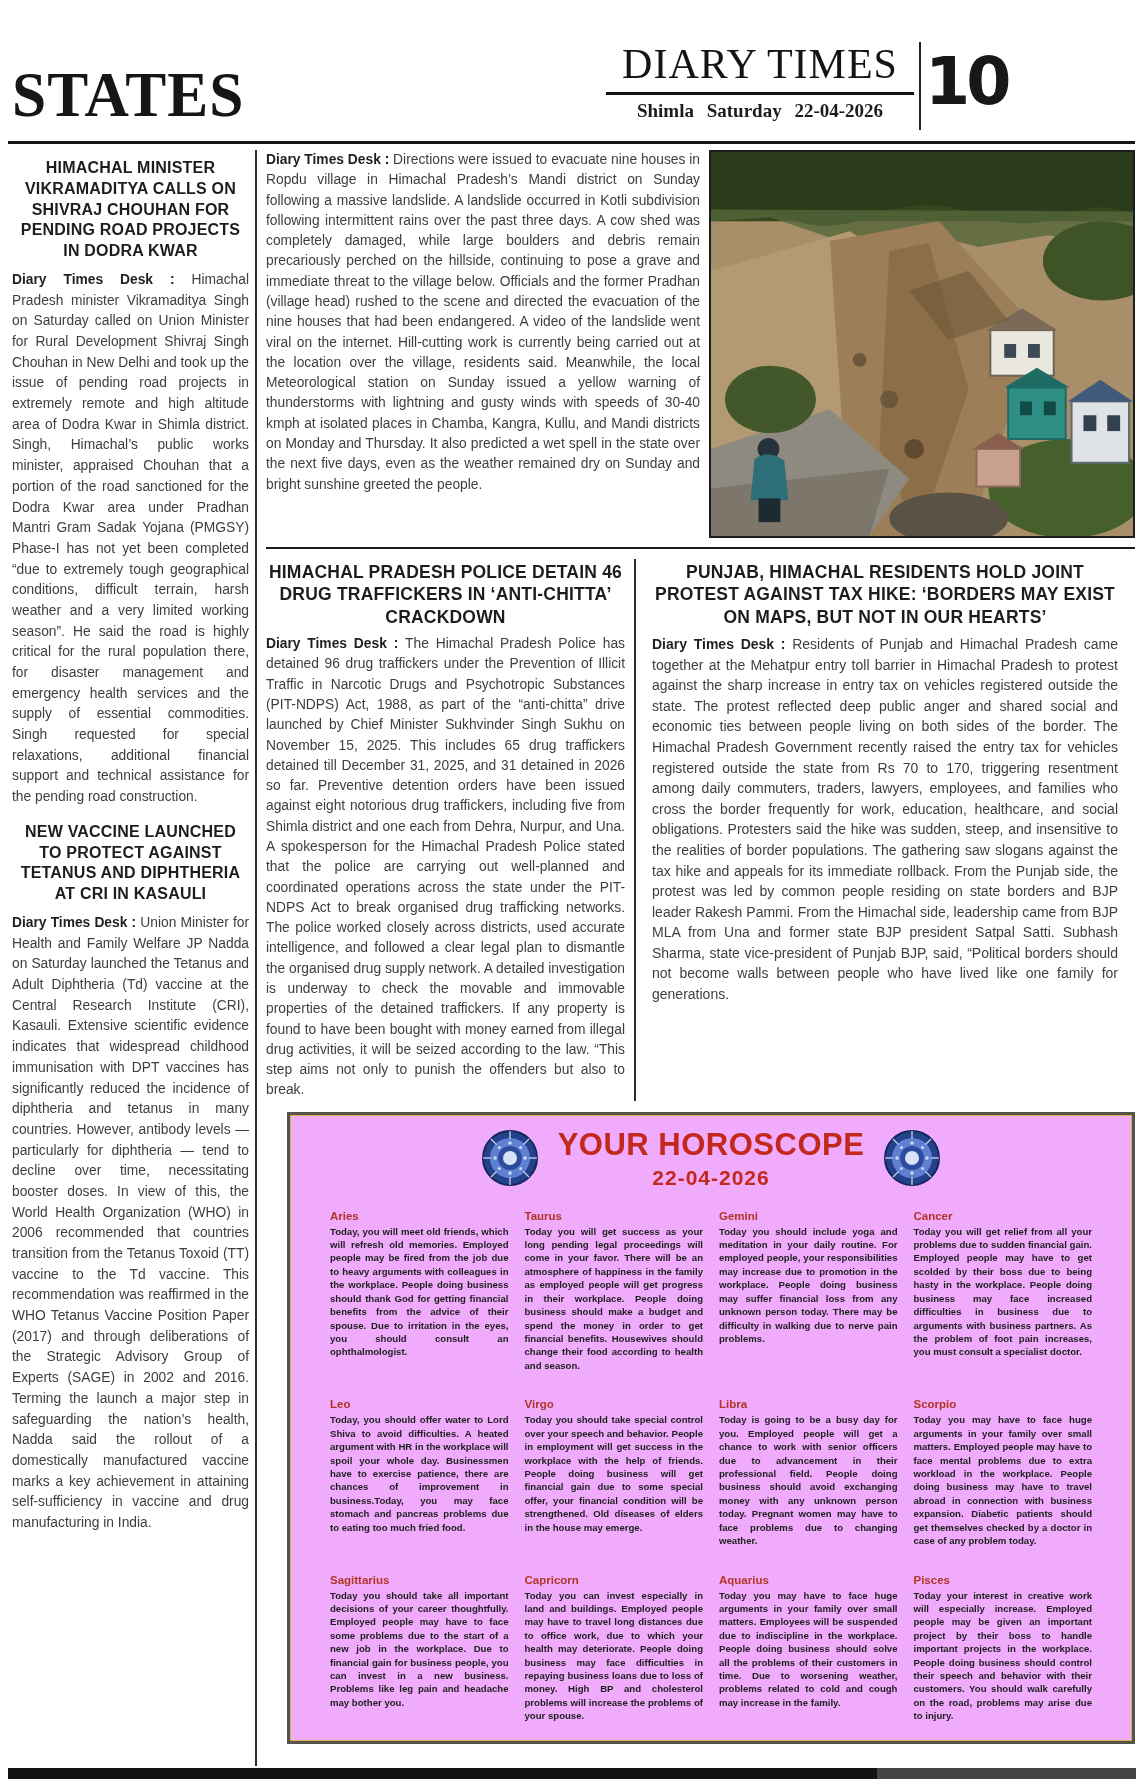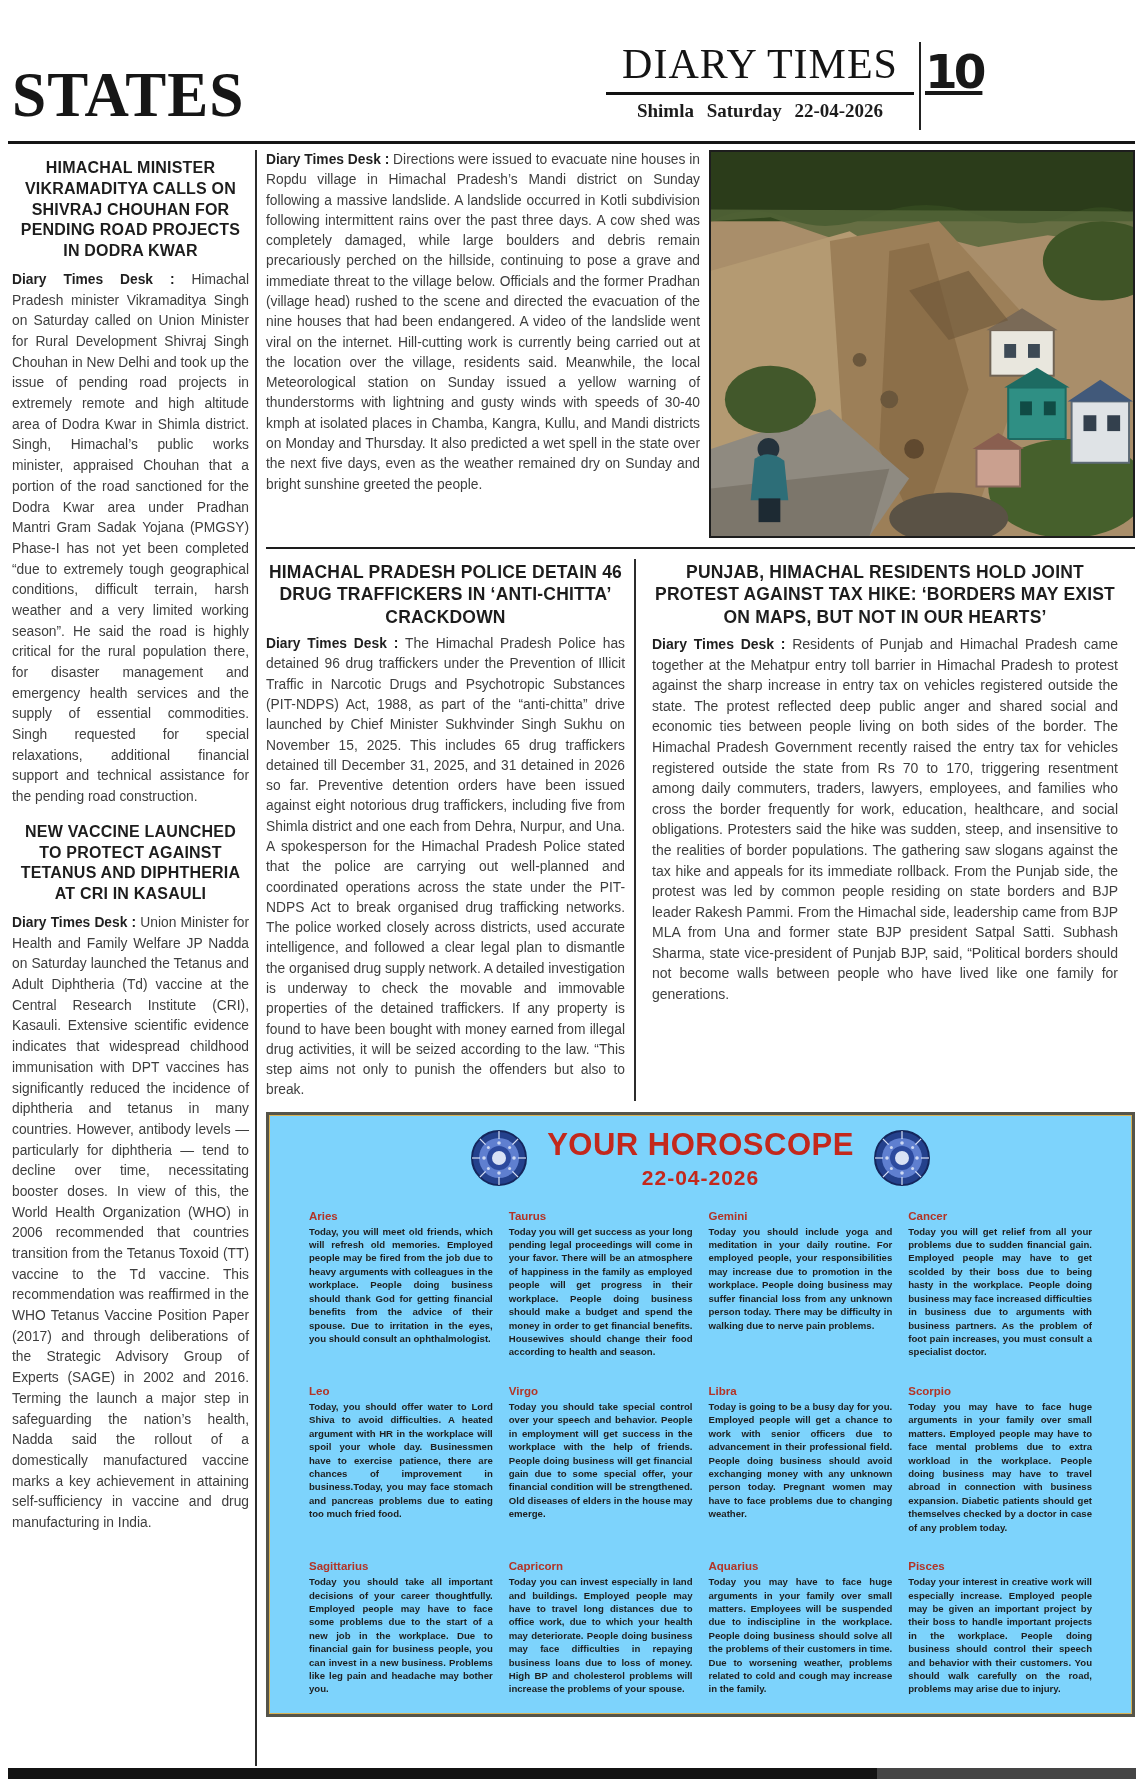--- a/index.html
+++ b/index.html
@@ -21,22 +21,22 @@
     color:#141414; letter-spacing:1px; white-space:nowrap;
   }
   .masthead-rule{ height:3px; background:#121212; margin:4px 0 5px; }
   .dateline{
     font-family:"Liberation Serif",serif; font-size:19px; font-weight:600;
     color:#1c1c1c; word-spacing:8px; white-space:nowrap;
   }
   .pageno-divider{ position:absolute; left:919px; top:42px; width:2px; height:88px; background:#222; }
   .pageno{
     position:absolute; left:925px; top:44px;
-    font-family:"DejaVu Sans",sans-serif; font-weight:800; font-size:47px;
-    letter-spacing:-4px; color:#181818;text-decoration:underline;
+    font-family:"DejaVu Sans",sans-serif; font-weight:800; font-size:65px;
+    letter-spacing:-4px; color:#181818;
   }
   .header-rule{ position:absolute; left:8px; top:141px; width:1127px; height:3px; background:#151515; }
 
   
   .left-col{ position:absolute; left:12px; top:154px; width:237px; }
   .col-rule-left{ position:absolute; left:255px; top:150px; width:2px; height:1616px; background:#2c2c2c; }
   .center{ position:absolute; left:266px; top:150px; width:869px; }
 
   h2.head-sm{
     font-size:16px; font-weight:700; line-height:1.3; text-align:center;
@@ -63,22 +63,22 @@
   .rule-h{ height:2px; background:#1d1d1d; margin:9px 0 10px; }
 
   .two-col{ display:flex; }
   .col-drugs{ width:368px; padding-right:9px; }
   .divider-v{ width:2px; background:#2c2c2c; flex:none; }
   .col-protest{ width:482px; padding-left:16px; flex:none; }
   .col-protest p.body{ font-size:14px; }
 
   
   .horoscope{
-    margin-top:11px; background:#7dd3fc; border:3px solid #55544a;
-    padding:12px 40px 18px; box-shadow:inset 0 0 0 1px #d9b254;
+    margin-top:11px; background:#f0abfc; border:3px solid #55544a;
+    padding:12px 40px 18px; box-shadow:inset 0 0 0 1px #d9b254;margin-left:21px;
   }
   .horo-head{ display:flex; justify-content:center; align-items:center; gap:20px; }
   .horo-titles{ text-align:center; }
   .horo-title{
     font-size:31px; font-weight:800; color:#c3281c; letter-spacing:.5px;
     font-family:"Liberation Sans",sans-serif;
   }
   .horo-date{ font-size:21px; font-weight:800; color:#c3281c; margin-top:3px; letter-spacing:1px; }
   .wheel{ width:56px; height:56px; flex:none; }
   .horo-grid{

